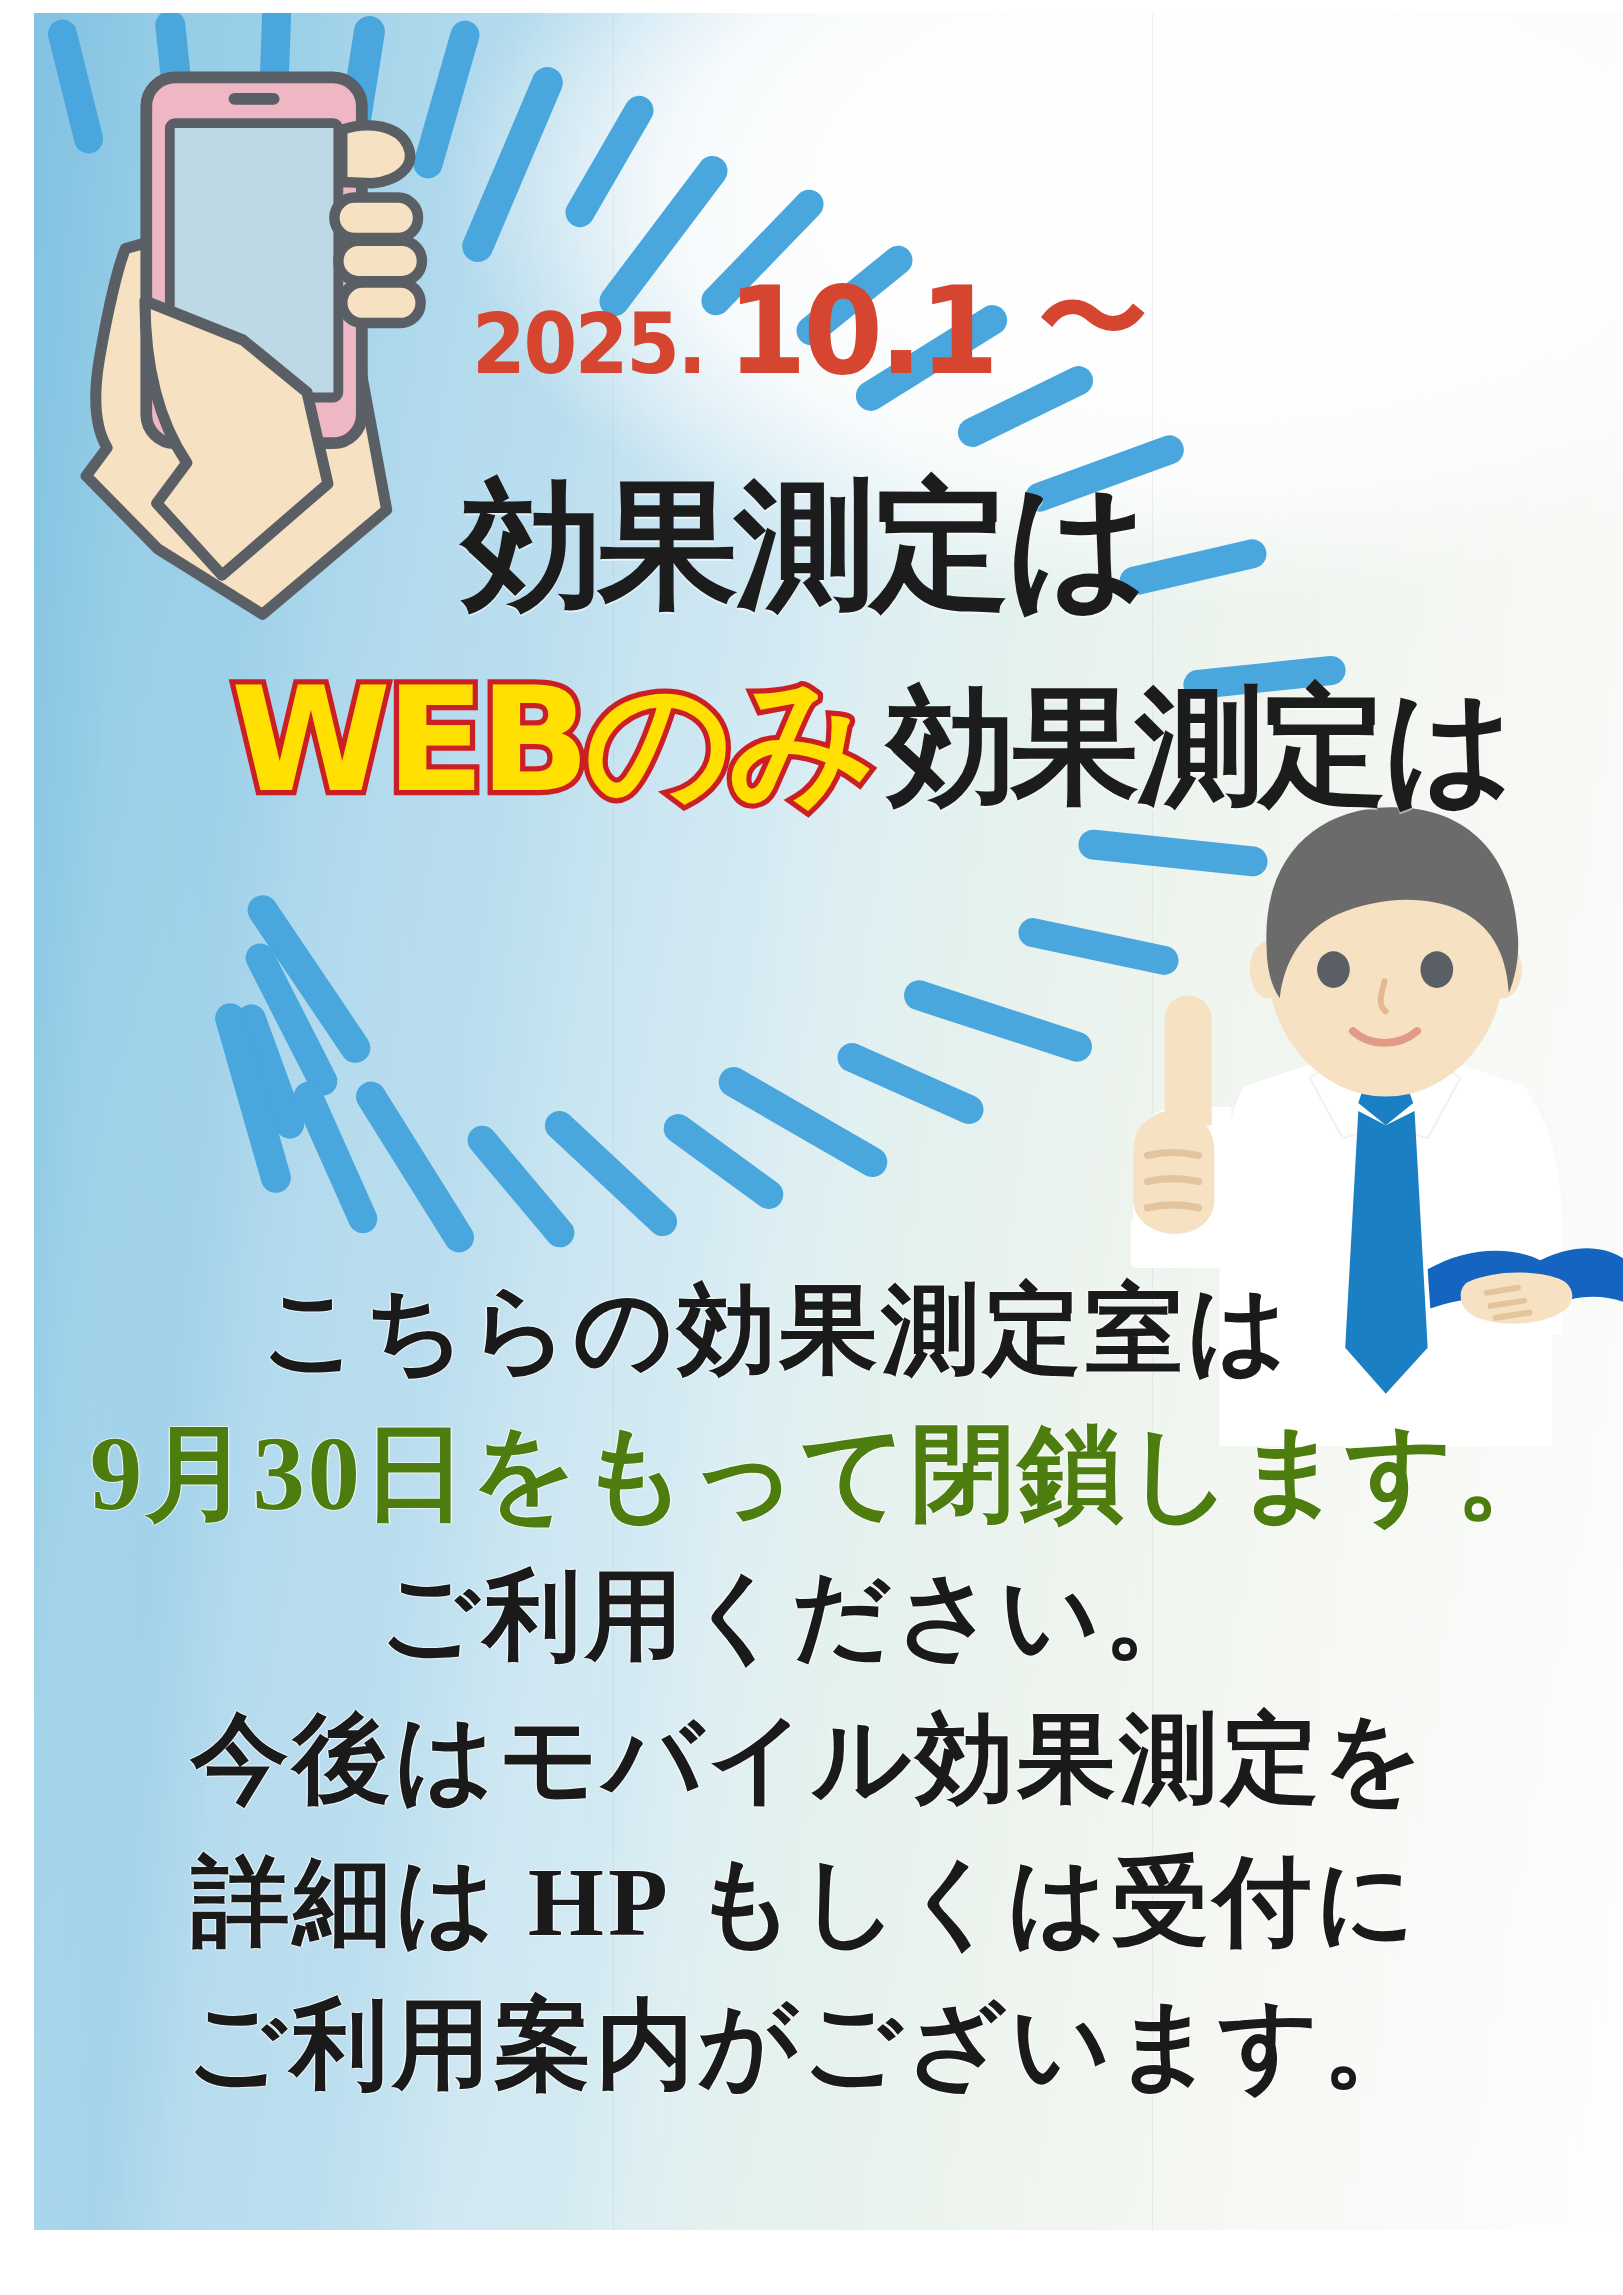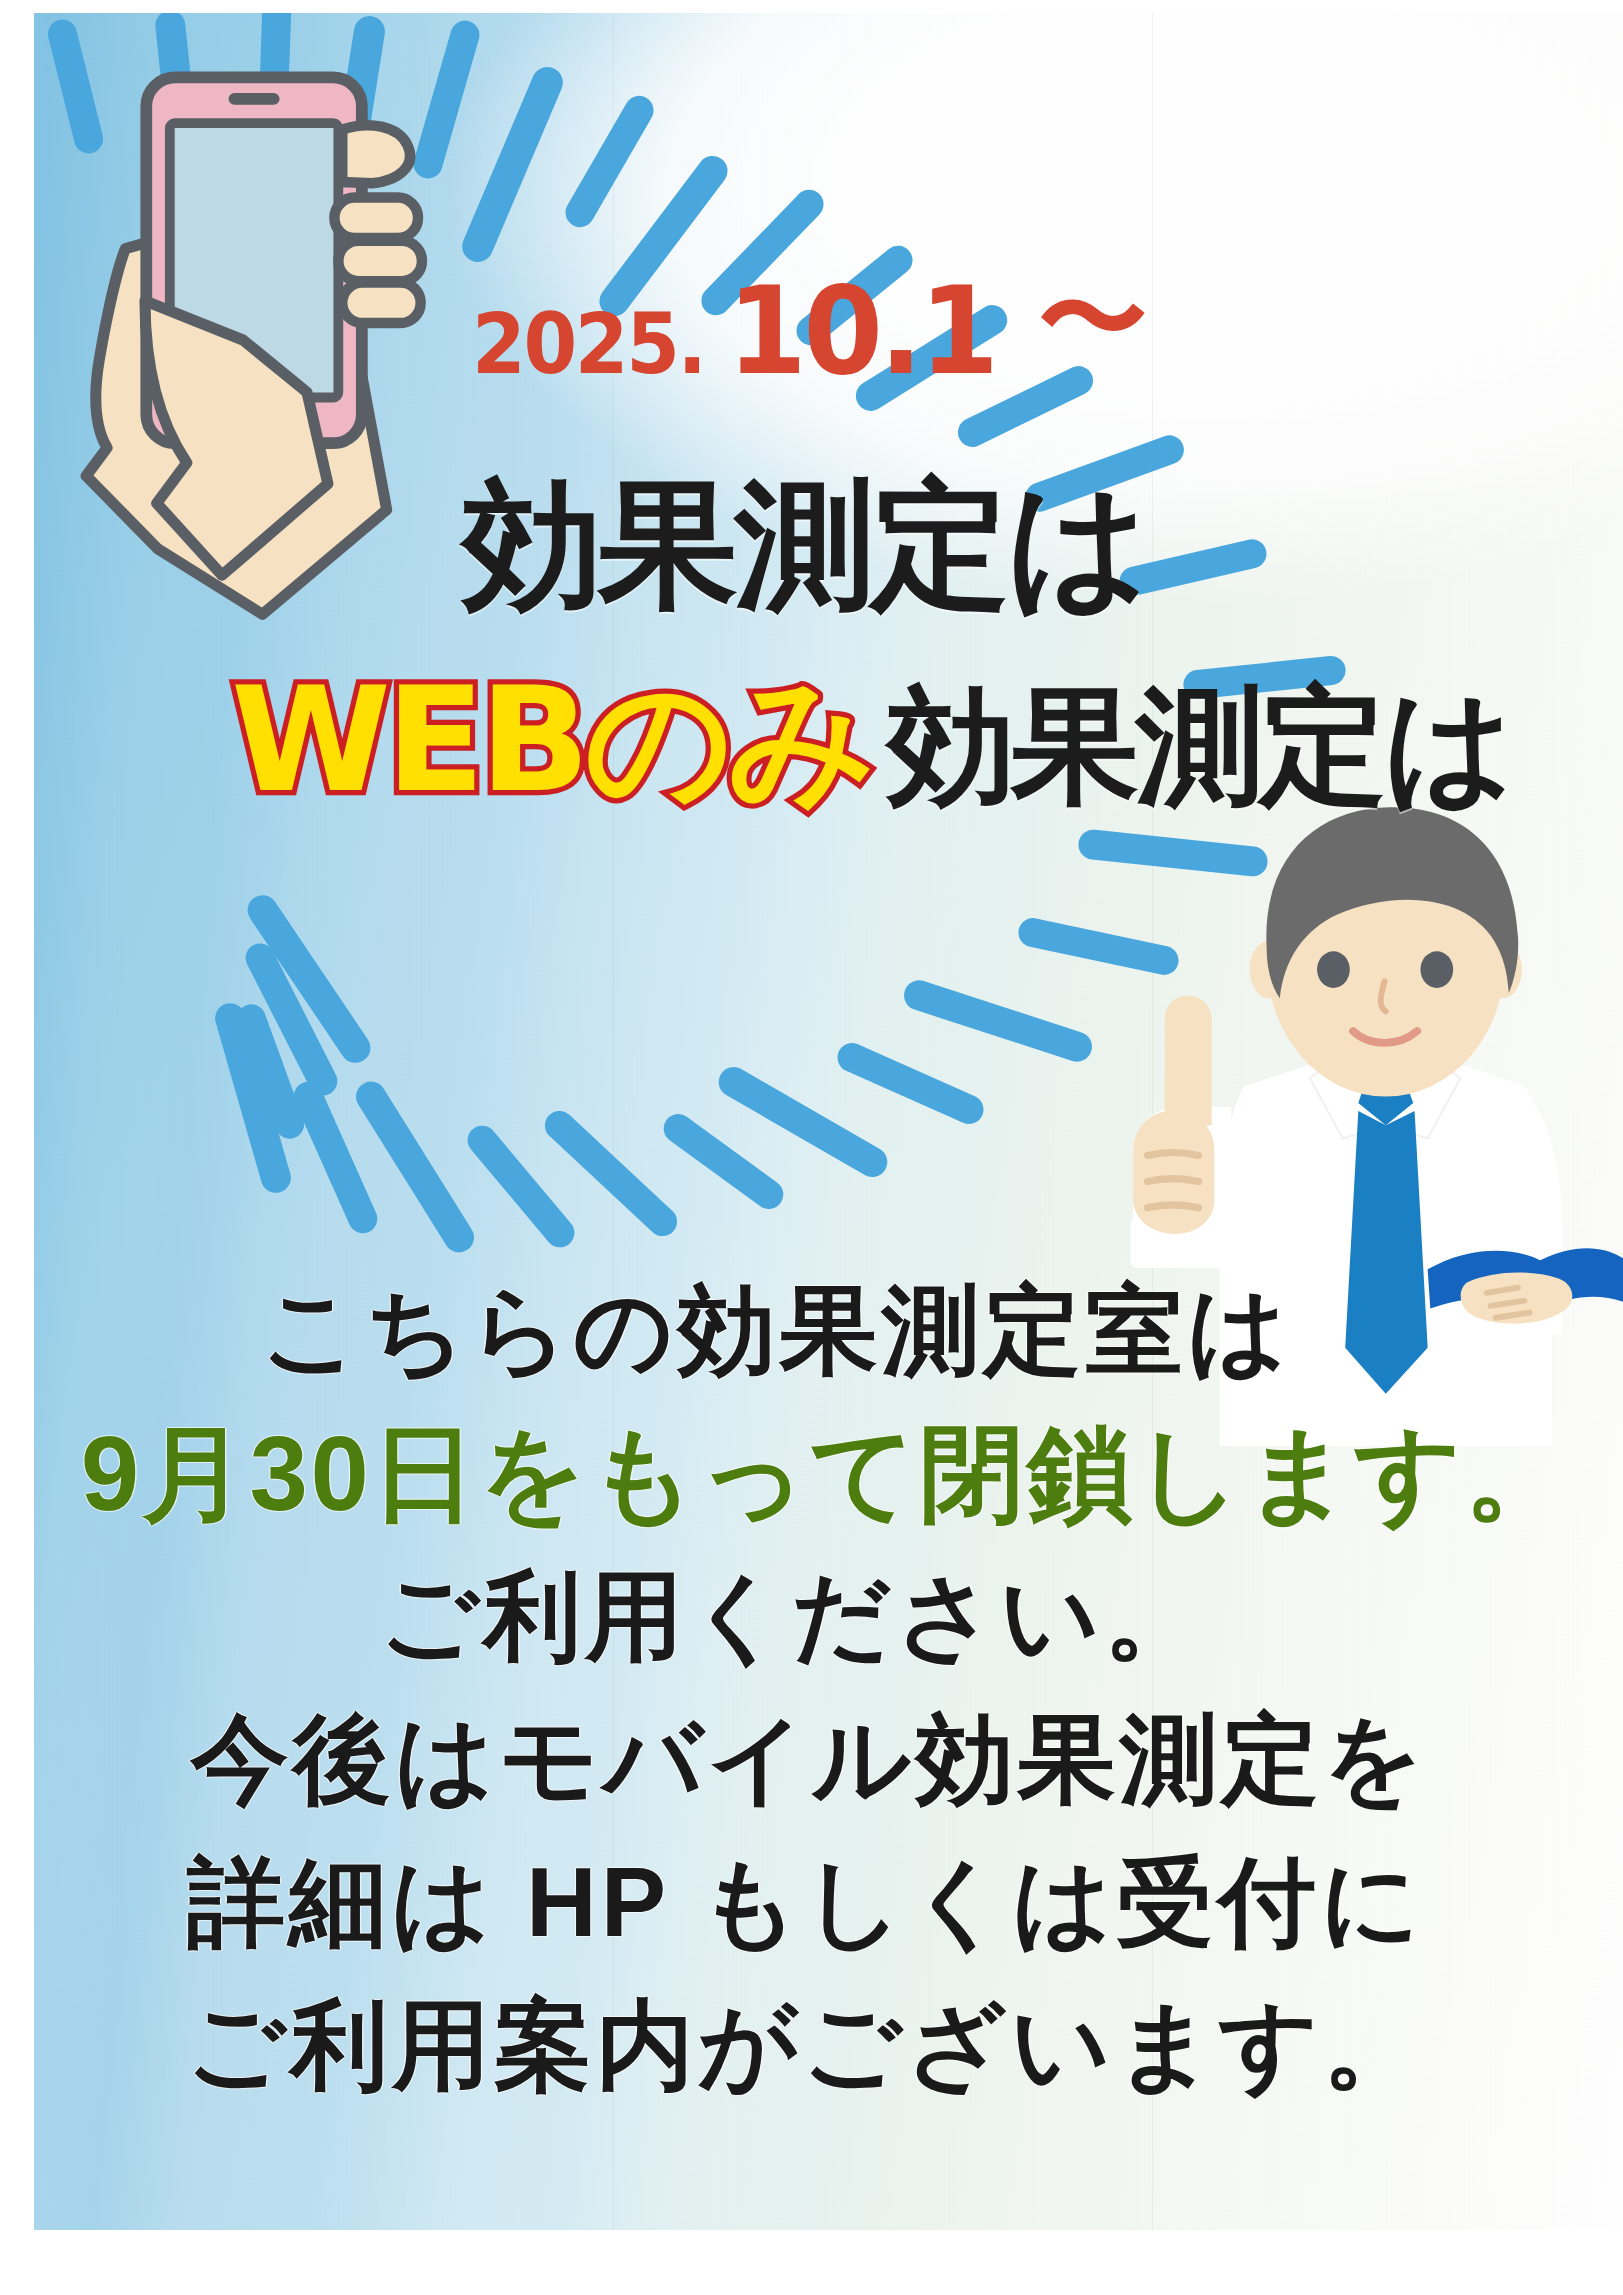--- a/index.html
+++ b/index.html
@@ -219,21 +219,21 @@
 
   
   .body-block {
     position: absolute;
     left: 0;
     top: 1246px;
     width: 1589px;
     text-align: center;
   }
   .body-line {
-    font-family: Liberation Sans, sans-serif;
+    font-family: Liberation Serif, serif;
     font-weight: 700;
     font-size: 98px;
     line-height: 143px;
     letter-spacing: 3.9px;
     color: #1a1a1a;
     white-space: nowrap;
     text-shadow:
        1.3px 0 0 rgba(255,255,255,.65),
       -1.3px 0 0 rgba(255,255,255,.65),
        0 1.3px 0 rgba(255,255,255,.65),

